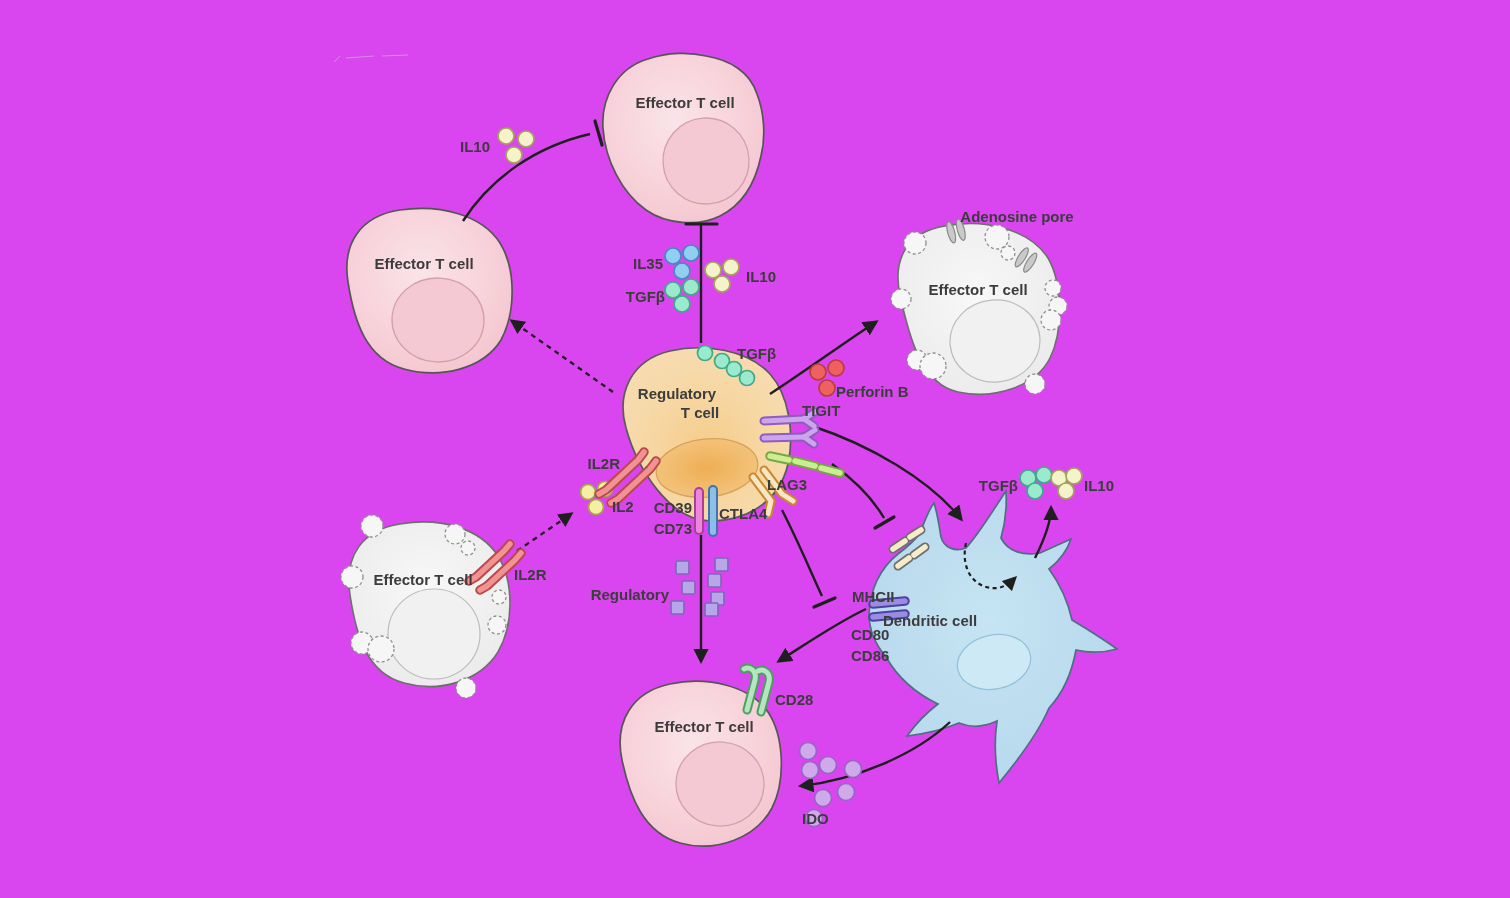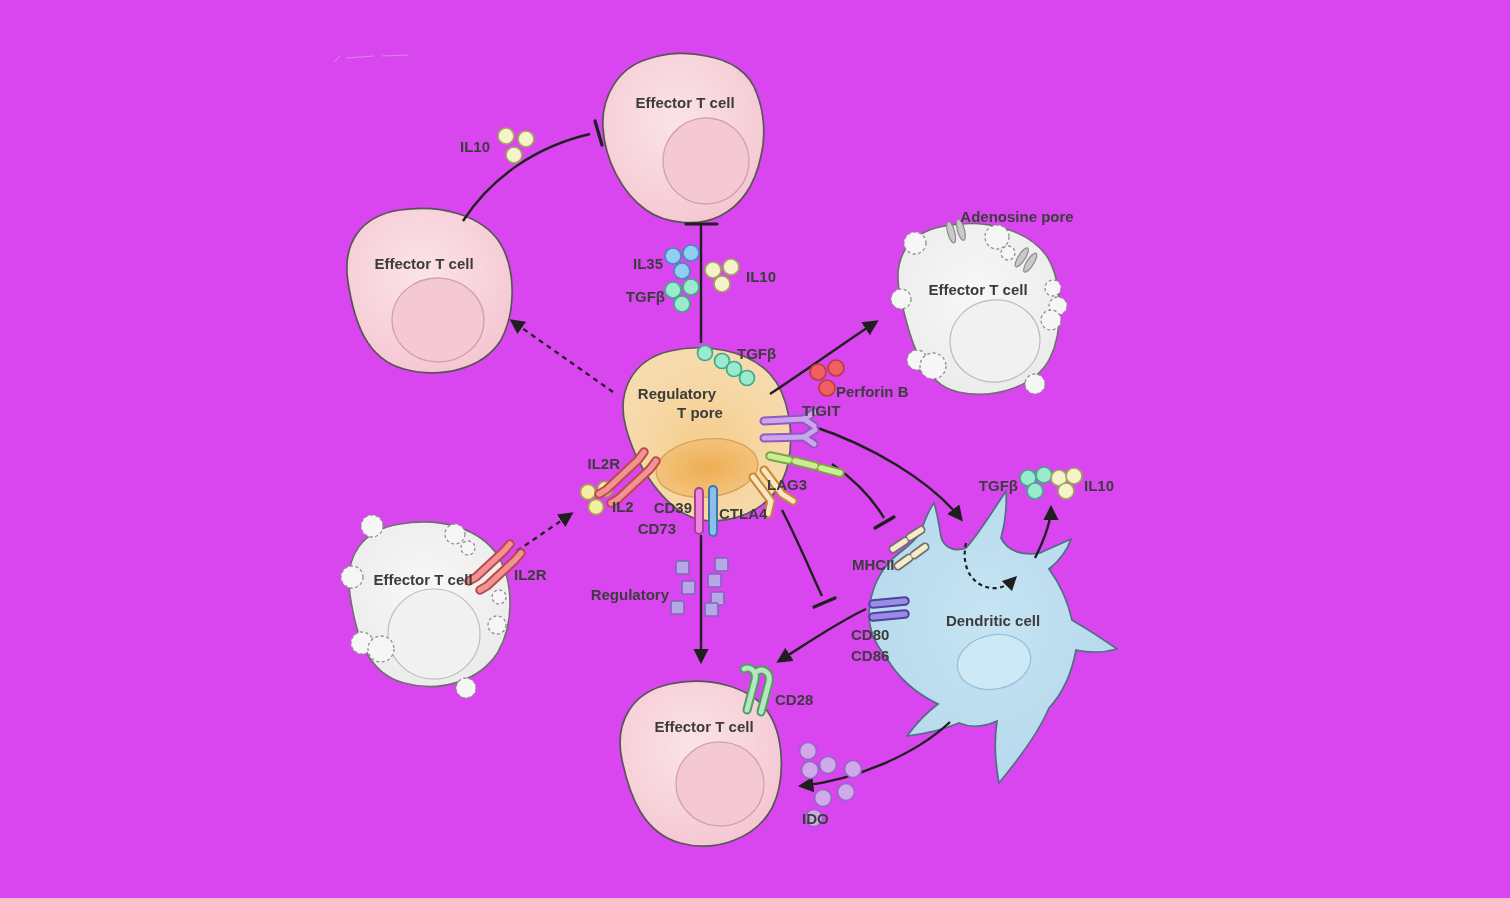--- a/index.html
+++ b/index.html
@@ -330,34 +330,34 @@
 <div class="lbl rt" style="left:440px;top:138px;width:50px">IL10</div>
 <div class="lbl ctr" style="left:947px;top:208px;width:140px">Adenosine pore</div>
 <div class="lbl ctr" style="left:349px;top:255px;width:150px">Effector T cell</div>
 <div class="lbl rt" style="left:619px;top:255px;width:44px">IL35</div>
 <div class="lbl" style="left:746px;top:268px">IL10</div>
 <div class="lbl ctr" style="left:903px;top:281px;width:150px">Effector T cell</div>
 <div class="lbl rt" style="left:608px;top:288px;width:57px">TGFβ</div>
 <div class="lbl" style="left:737px;top:345px">TGFβ</div>
 <div class="lbl" style="left:836px;top:383px">Perforin B</div>
 <div class="lbl ctr" style="left:597px;top:385px;width:160px">Regulatory</div>
-<div class="lbl ctr" style="left:620px;top:404px;width:160px">T pore</div>
+<div class="lbl ctr" style="left:620px;top:404px;width:160px">T cell</div>
 <div class="lbl" style="left:802px;top:402px">TIGIT</div>
 <div class="lbl rt" style="left:574px;top:455px;width:46px">IL2R</div>
 <div class="lbl" style="left:767px;top:476px">LAG3</div>
 <div class="lbl rt" style="left:972px;top:477px;width:46px">TGFβ</div>
 <div class="lbl" style="left:1084px;top:477px">IL10</div>
 <div class="lbl rt" style="left:645px;top:499px;width:47px">CD39</div>
 <div class="lbl" style="left:612px;top:498px">IL2</div>
 <div class="lbl" style="left:719px;top:505px">CTLA4</div>
-<div class="lbl rt" style="left:629px;top:520px;width:47px">CD73</div>
-<div class="lbl" style="left:852px;top:556px">MHCII</div>
+<div class="lbl rt" style="left:645px;top:520px;width:47px">CD73</div>
+<div class="lbl" style="left:852px;top:588px">MHCII</div>
 <div class="lbl" style="left:514px;top:566px">IL2R</div>
 <div class="lbl ctr" style="left:348px;top:571px;width:150px">Effector T cell</div>
 <div class="lbl rt" style="left:584px;top:586px;width:85px">Regulatory</div>
-<div class="lbl ctr" style="left:918px;top:612px;width:150px">Dendritic cell</div>
+<div class="lbl ctr" style="left:855px;top:612px;width:150px">Dendritic cell</div>
 <div class="lbl" style="left:851px;top:626px">CD80</div>
 <div class="lbl" style="left:851px;top:647px">CD86</div>
 <div class="lbl" style="left:775px;top:691px">CD28</div>
 <div class="lbl ctr" style="left:629px;top:718px;width:150px">Effector T cell</div>
 <div class="lbl" style="left:802px;top:810px">IDO</div>
 
 </div>
 
 </body></html>

